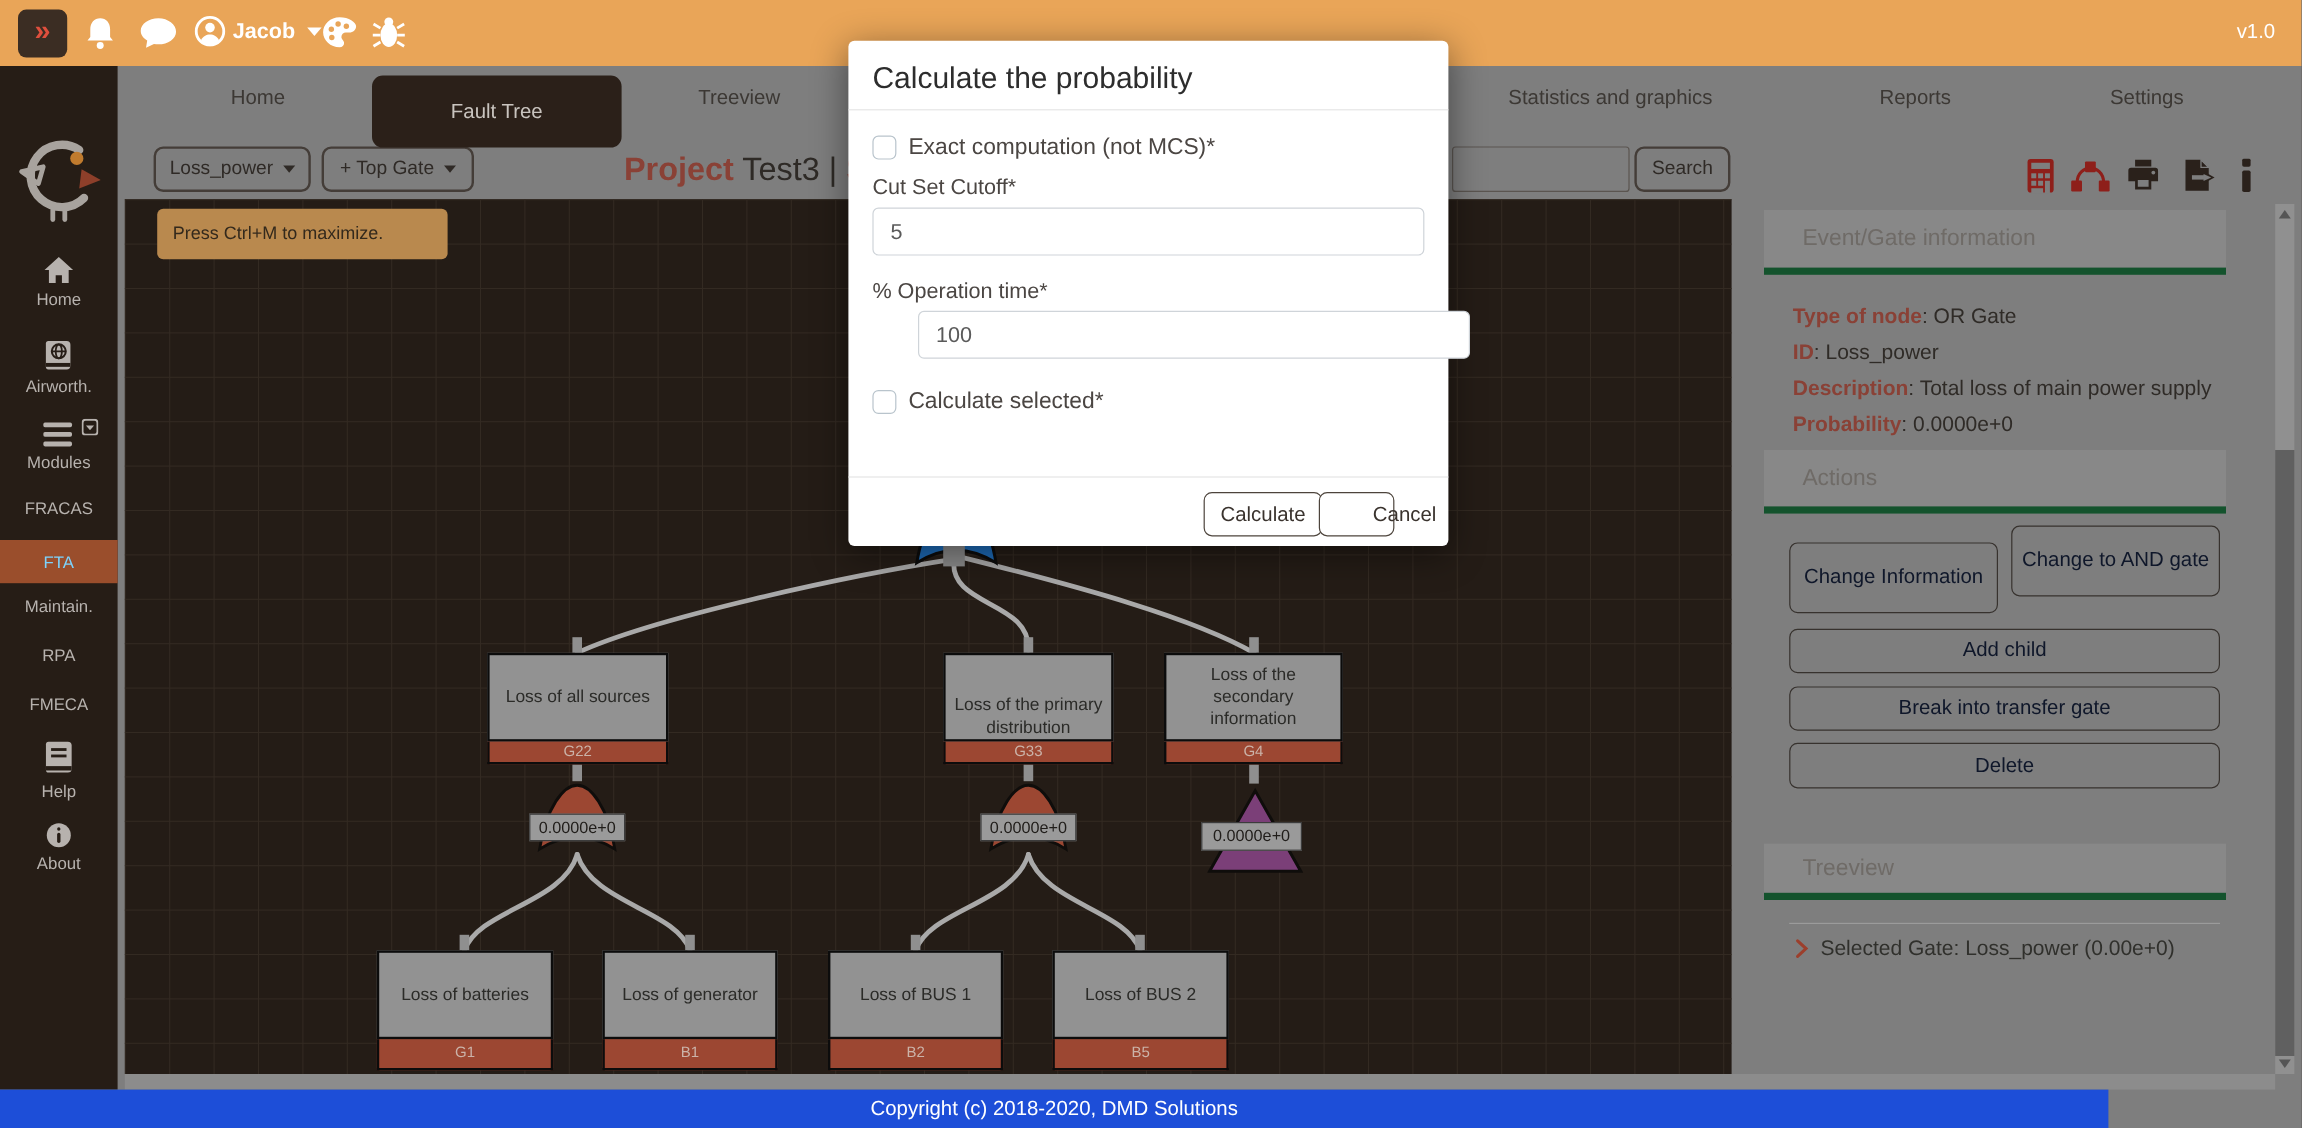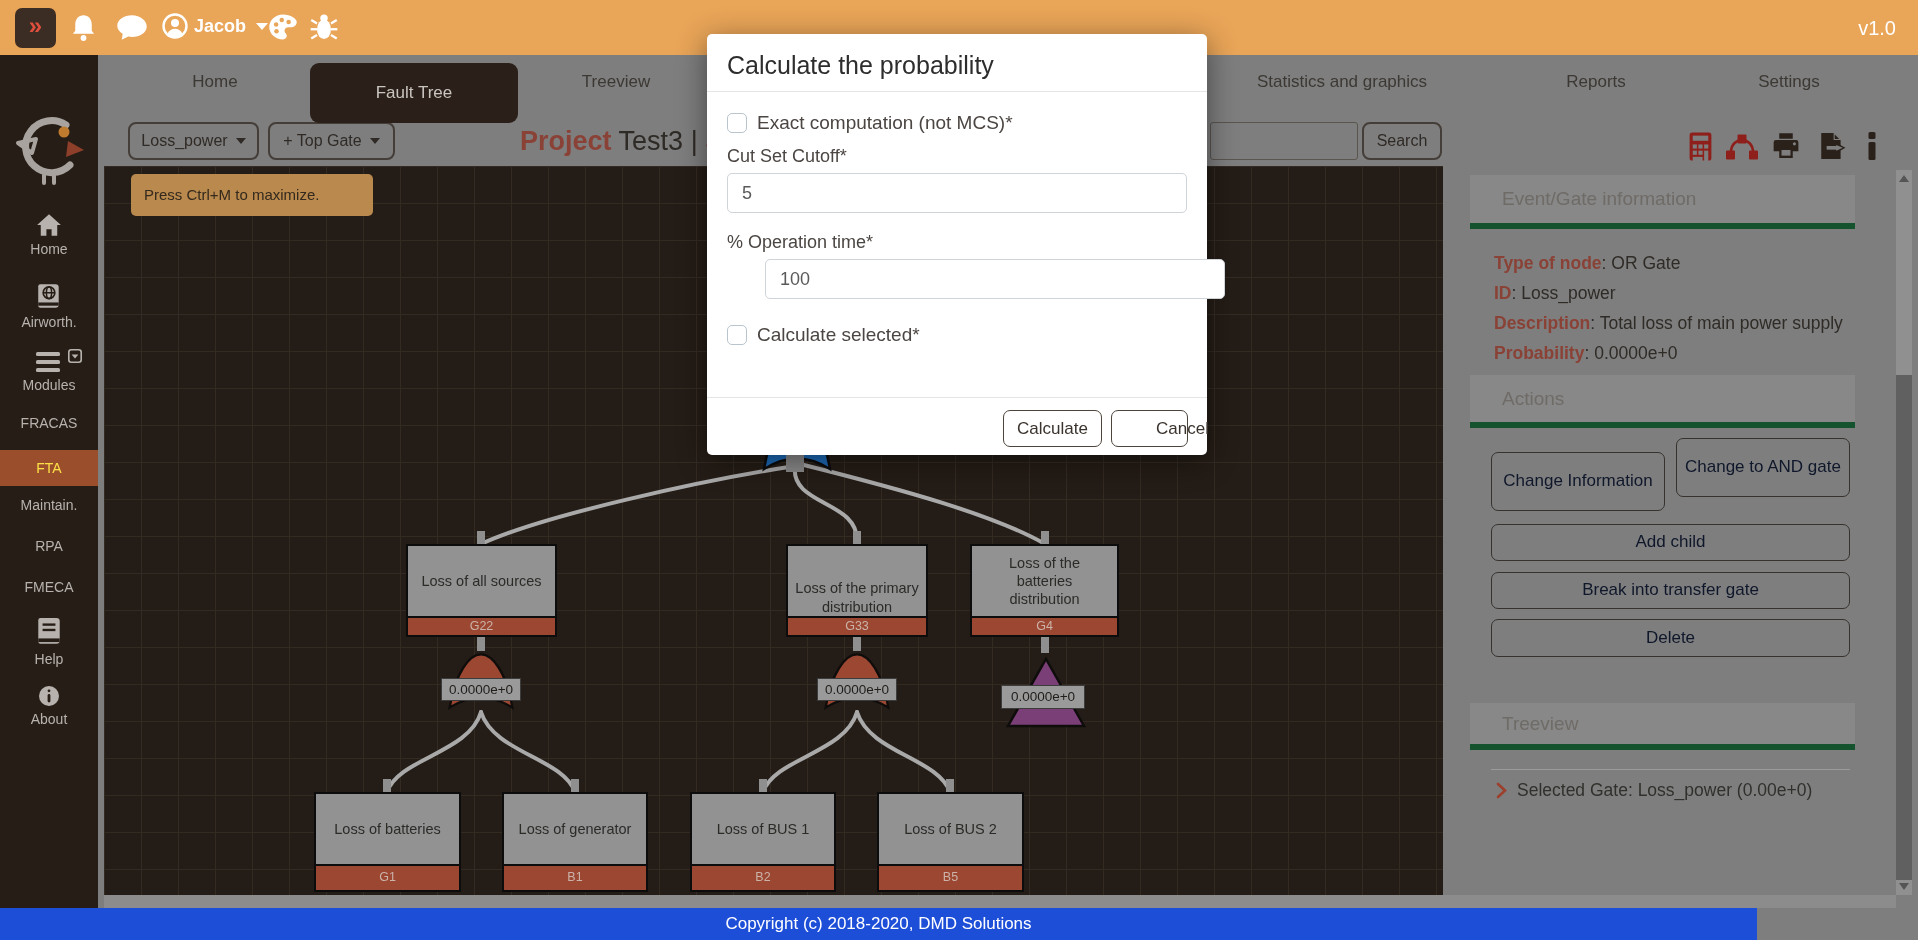--- a/index.html
+++ b/index.html
@@ -6,27 +6,27 @@
   html,body { width:1918px; height:940px; background:#7e7e7e; font-family:"Liberation Sans","DejaVu Sans",sans-serif; overflow:hidden; }
   #app { position:relative; width:1918px; height:940px; }
   .abs { position:absolute; }
 
   
   .topbar { position:absolute; left:0; top:0; width:1918px; height:55px; background:#e9a558; z-index:5; }
   .collapse-btn { position:absolute; left:15px; top:8px; width:41px; height:40px; background:#3b2d23; border-radius:7px; color:#df4f3d; font-size:24px; font-weight:bold; text-align:center; line-height:36px; cursor:pointer; }
   .tb-icon { position:absolute; top:13px; }
   .user-group { position:absolute; left:162px; top:13px; display:flex; align-items:center; gap:6px; color:#fff; font-size:18px; font-weight:600; }
   .caret-dn { width:0; height:0; border-left:6px solid transparent; border-right:6px solid transparent; border-top:7px solid #fff; margin-left:4px; }
-  .version { position:absolute; right:22px; top:17px; color:#fff; font-size:20px; }
+  .version { position:absolute; right:22px; top:17px; color:#fff; font-size:17px; }
 
   
   .sidebar { position:absolute; left:0; top:55px; width:98px; height:853px; background:#261d16; z-index:4; }
   .side-item { position:absolute; left:0; width:98px; display:flex; flex-direction:column; align-items:center; gap:4px; color:#b7b2ae; font-size:14px; cursor:pointer; }
   .side-label { text-align:center; }
-  .fta-active { background:#9a4e2c; padding:10px 0; color:#fde047; }
+  .fta-active { background:#9a4e2c; padding:10px 0; color:#7dd3fc; }
 
   
   .tab { position:absolute; top:60px; height:44px; line-height:44px; color:#3c3834; font-size:17px; text-align:center; cursor:pointer; z-index:1;}
   .tab-active { position:absolute; left:310px; top:63px; width:208px; height:60px; background:#2b2019; border-radius:9px; color:#c9c4bf; font-size:17px; text-align:center; line-height:60px; cursor:pointer; z-index:1;}
   .tool-btn { position:absolute; top:122px; height:38px; border:2px solid #443d38; border-radius:8px; background:transparent; color:#2f2a26; font-size:16px; display:flex; align-items:center; justify-content:center; gap:8px; cursor:pointer; font-family:inherit;}
   .tool-caret { width:0; height:0; border-left:5px solid transparent; border-right:5px solid transparent; border-top:6px solid #2f2a26; }
   .crumb-title { position:absolute; left:520px; top:126px; font-size:27px; color:#2e2a26; white-space:nowrap; }
   .crumb-accent { color:#8a4136; font-weight:bold; }
   .search-input { position:absolute; left:1210px; top:122px; width:148px; height:38px; background:transparent; border:1px solid #5b5550; border-radius:3px; font-size:16px; color:#2f2a26; padding:0 10px; font-family:inherit;}
   .search-btn { position:absolute; left:1362px; top:122px; width:80px; height:38px; border:2px solid #443d38; border-radius:8px; background:transparent; color:#2f2a26; font-size:16px; cursor:pointer; font-family:inherit;}
@@ -356,21 +356,21 @@
         </div>
       <div class="ft-bar">G33</div>
     </div>
     <svg class="abs" style="left:715px;top:484px;z-index:2;" width="76" height="62" viewBox="0 0 80 62">
       <path d="M7,59 C13,22 28,3 40,3 C52,3 67,22 73,59 C51,45 29,45 7,59 Z" fill="#9c4732" stroke="#0f0d0b" stroke-width="2.5"></path>
     </svg>
     <div class="gate-label" style="left:713px;top:512px;width:80px;height:23px;line-height:21px;">0.0000e+0</div>
 
     <div class="ft-node" style="left:866px;top:378px;width:149px;">
       <div class="ft-box">
-          <span style="max-width:96px;">Loss of the batteries distribution</span>
+          <span style="max-width:96px;">Loss of the secondary information</span>
         </div>
       <div class="ft-bar">G4</div>
     </div>
     <svg class="abs" style="left:902px;top:489px;z-index:2;" width="80" height="74" viewBox="0 0 80 74">
       <polygon points="40,4 78,71 2,71" fill="#7b3f78" stroke="#0f0d0b" stroke-width="2.5"></polygon>
     </svg>
     <div class="gate-label" style="left:897px;top:519px;width:84px;height:24px;line-height:22px;">0.0000e+0</div>
 
     <div class="ft-node" style="left:210px;top:626px;width:147px;">
       <div class="ft-box">Loss of batteries</div>
@@ -446,16 +446,16 @@
     <div class="modal-label" style="top:198px;">% Operation time*</div>
     <input class="modal-input" style="top: 225px; margin-left: 38px;" type="text" value="100">
 
     <div class="chk-row" style="top:290px;">
       <input type="checkbox" class="chk" style="">
       <span>Calculate selected*</span>
     </div>
 
     <div class="modal-hr-bot"></div>
     <button class="modal-btn" style="left:296px;width:99px;">Calculate</button>
-    <button class="modal-btn" style="left:404px;width:77px;padding-left:44px;">Cancel</button>
+    <button class="modal-btn" style="left:392px;width:63px;padding-left:44px;">Cancel</button>
   </div>
 
 </div>
 
 </body></html>

